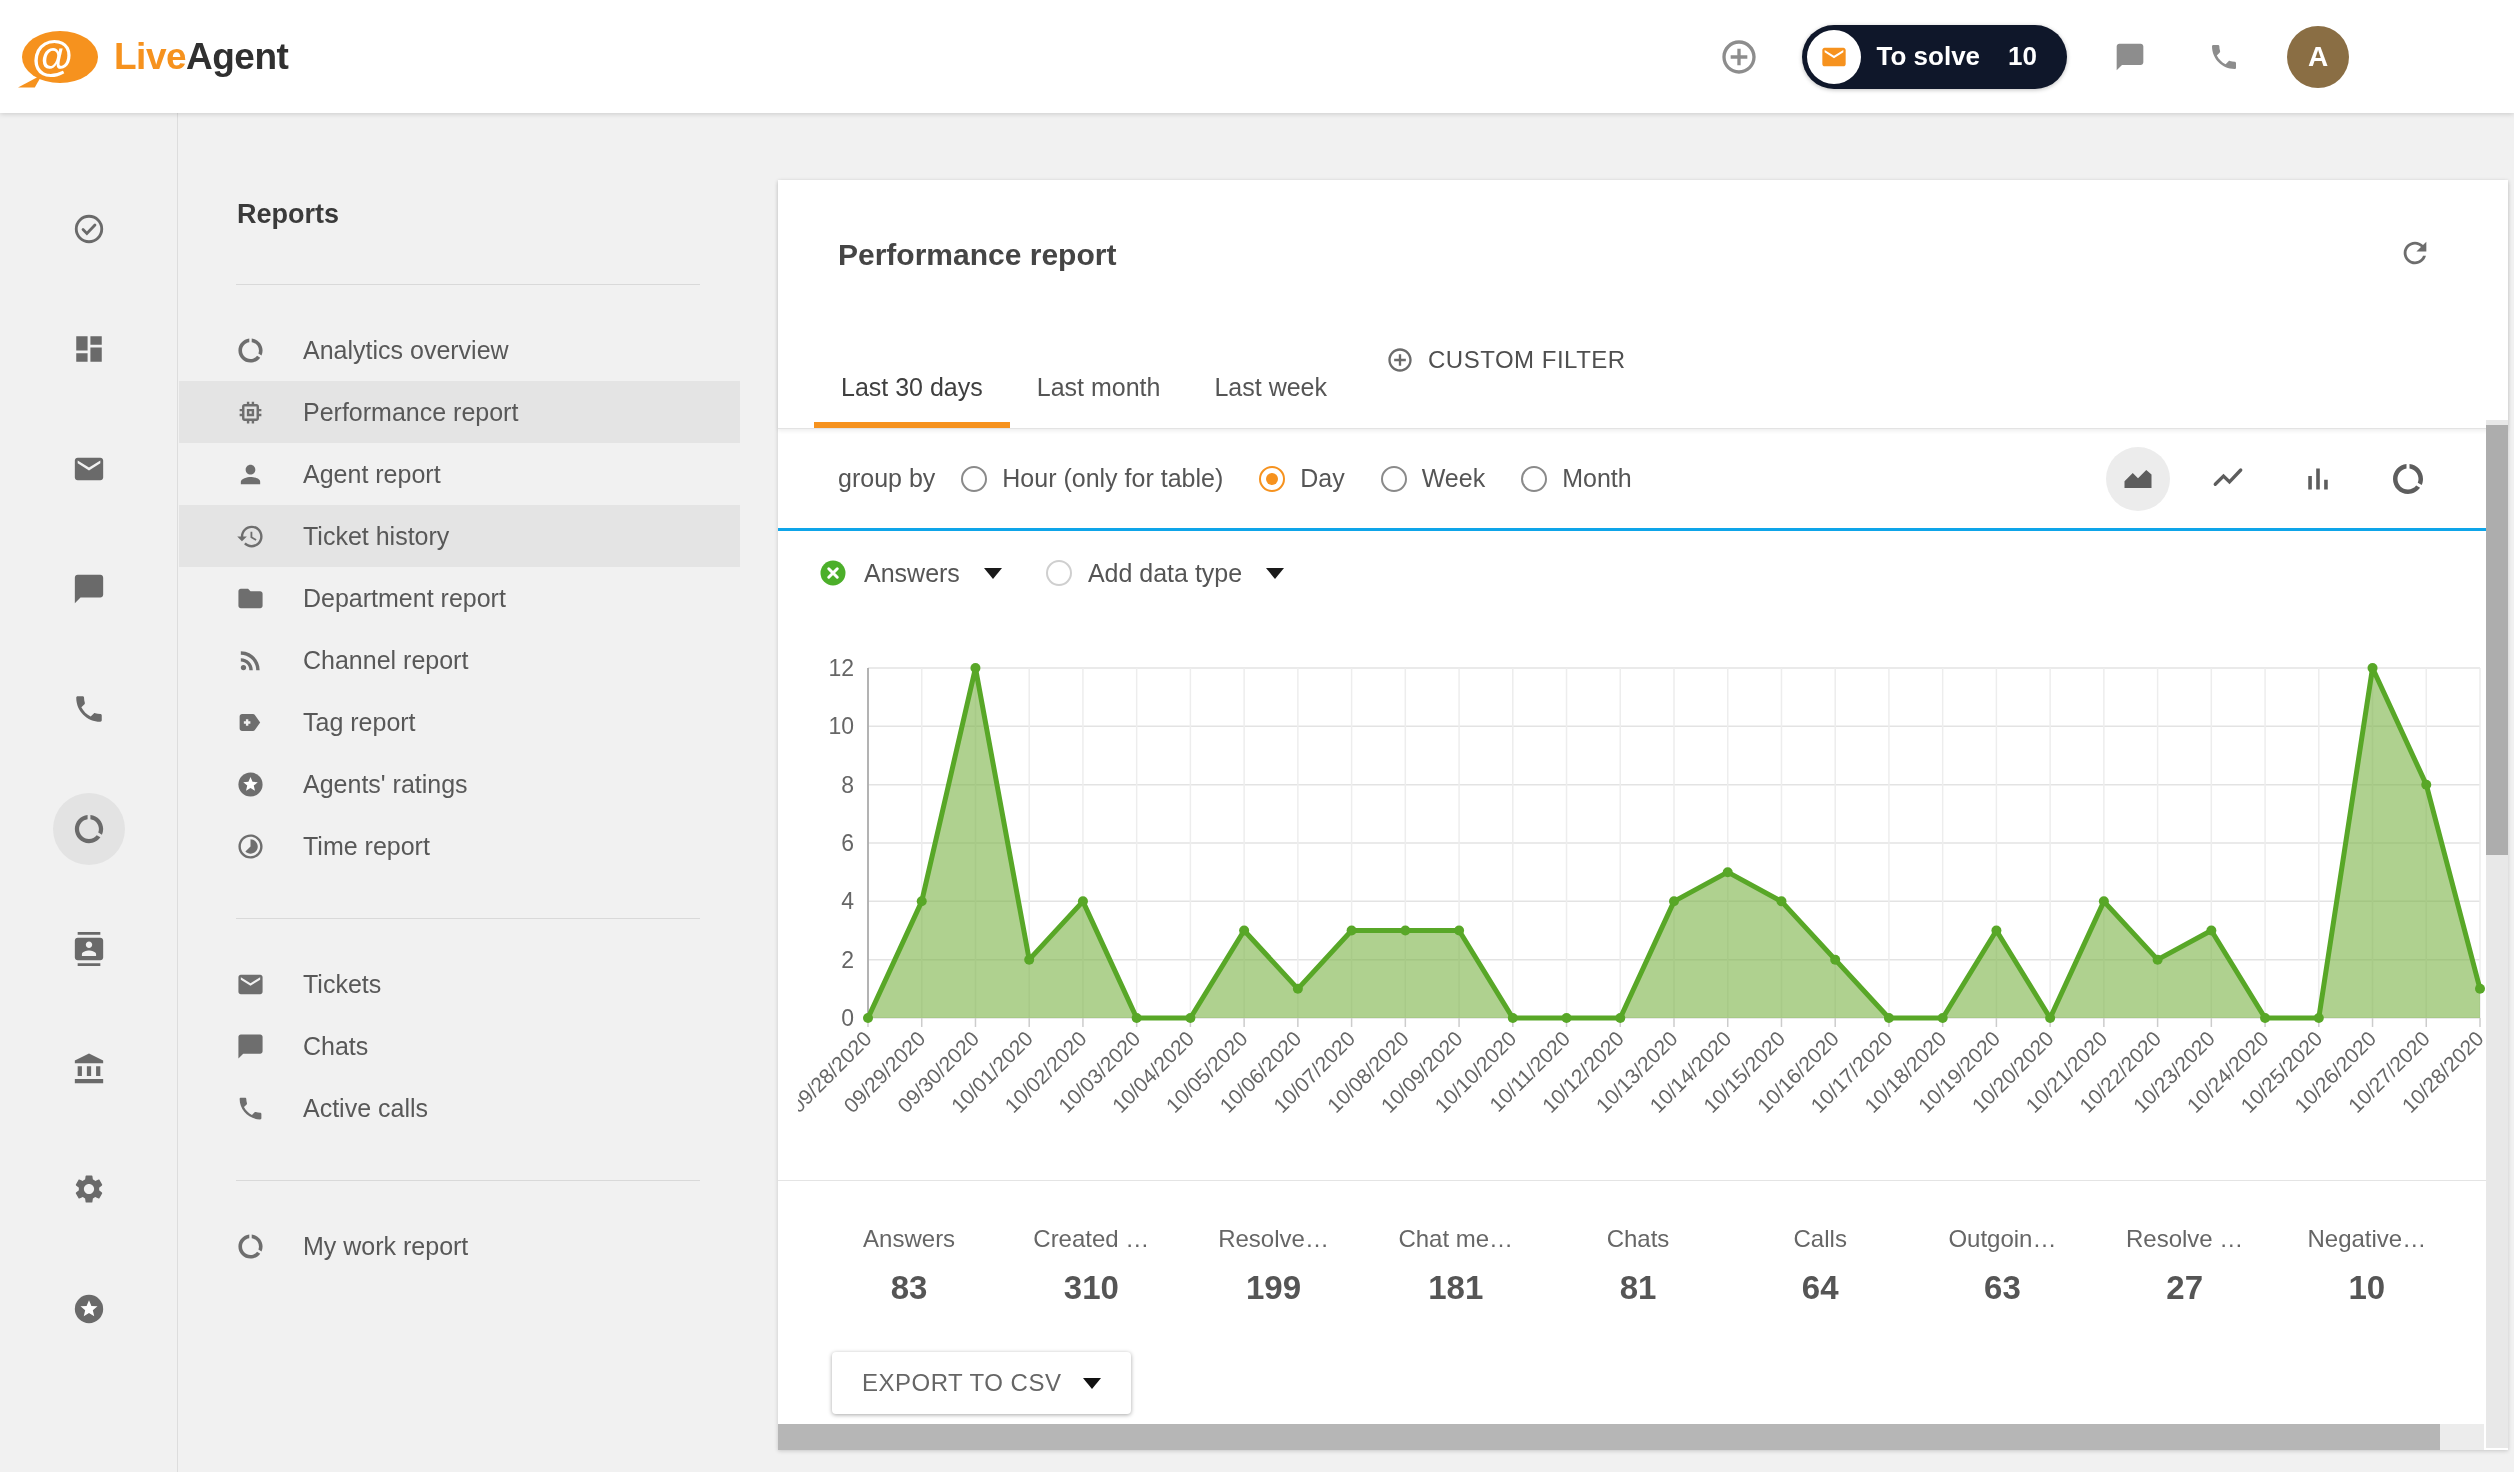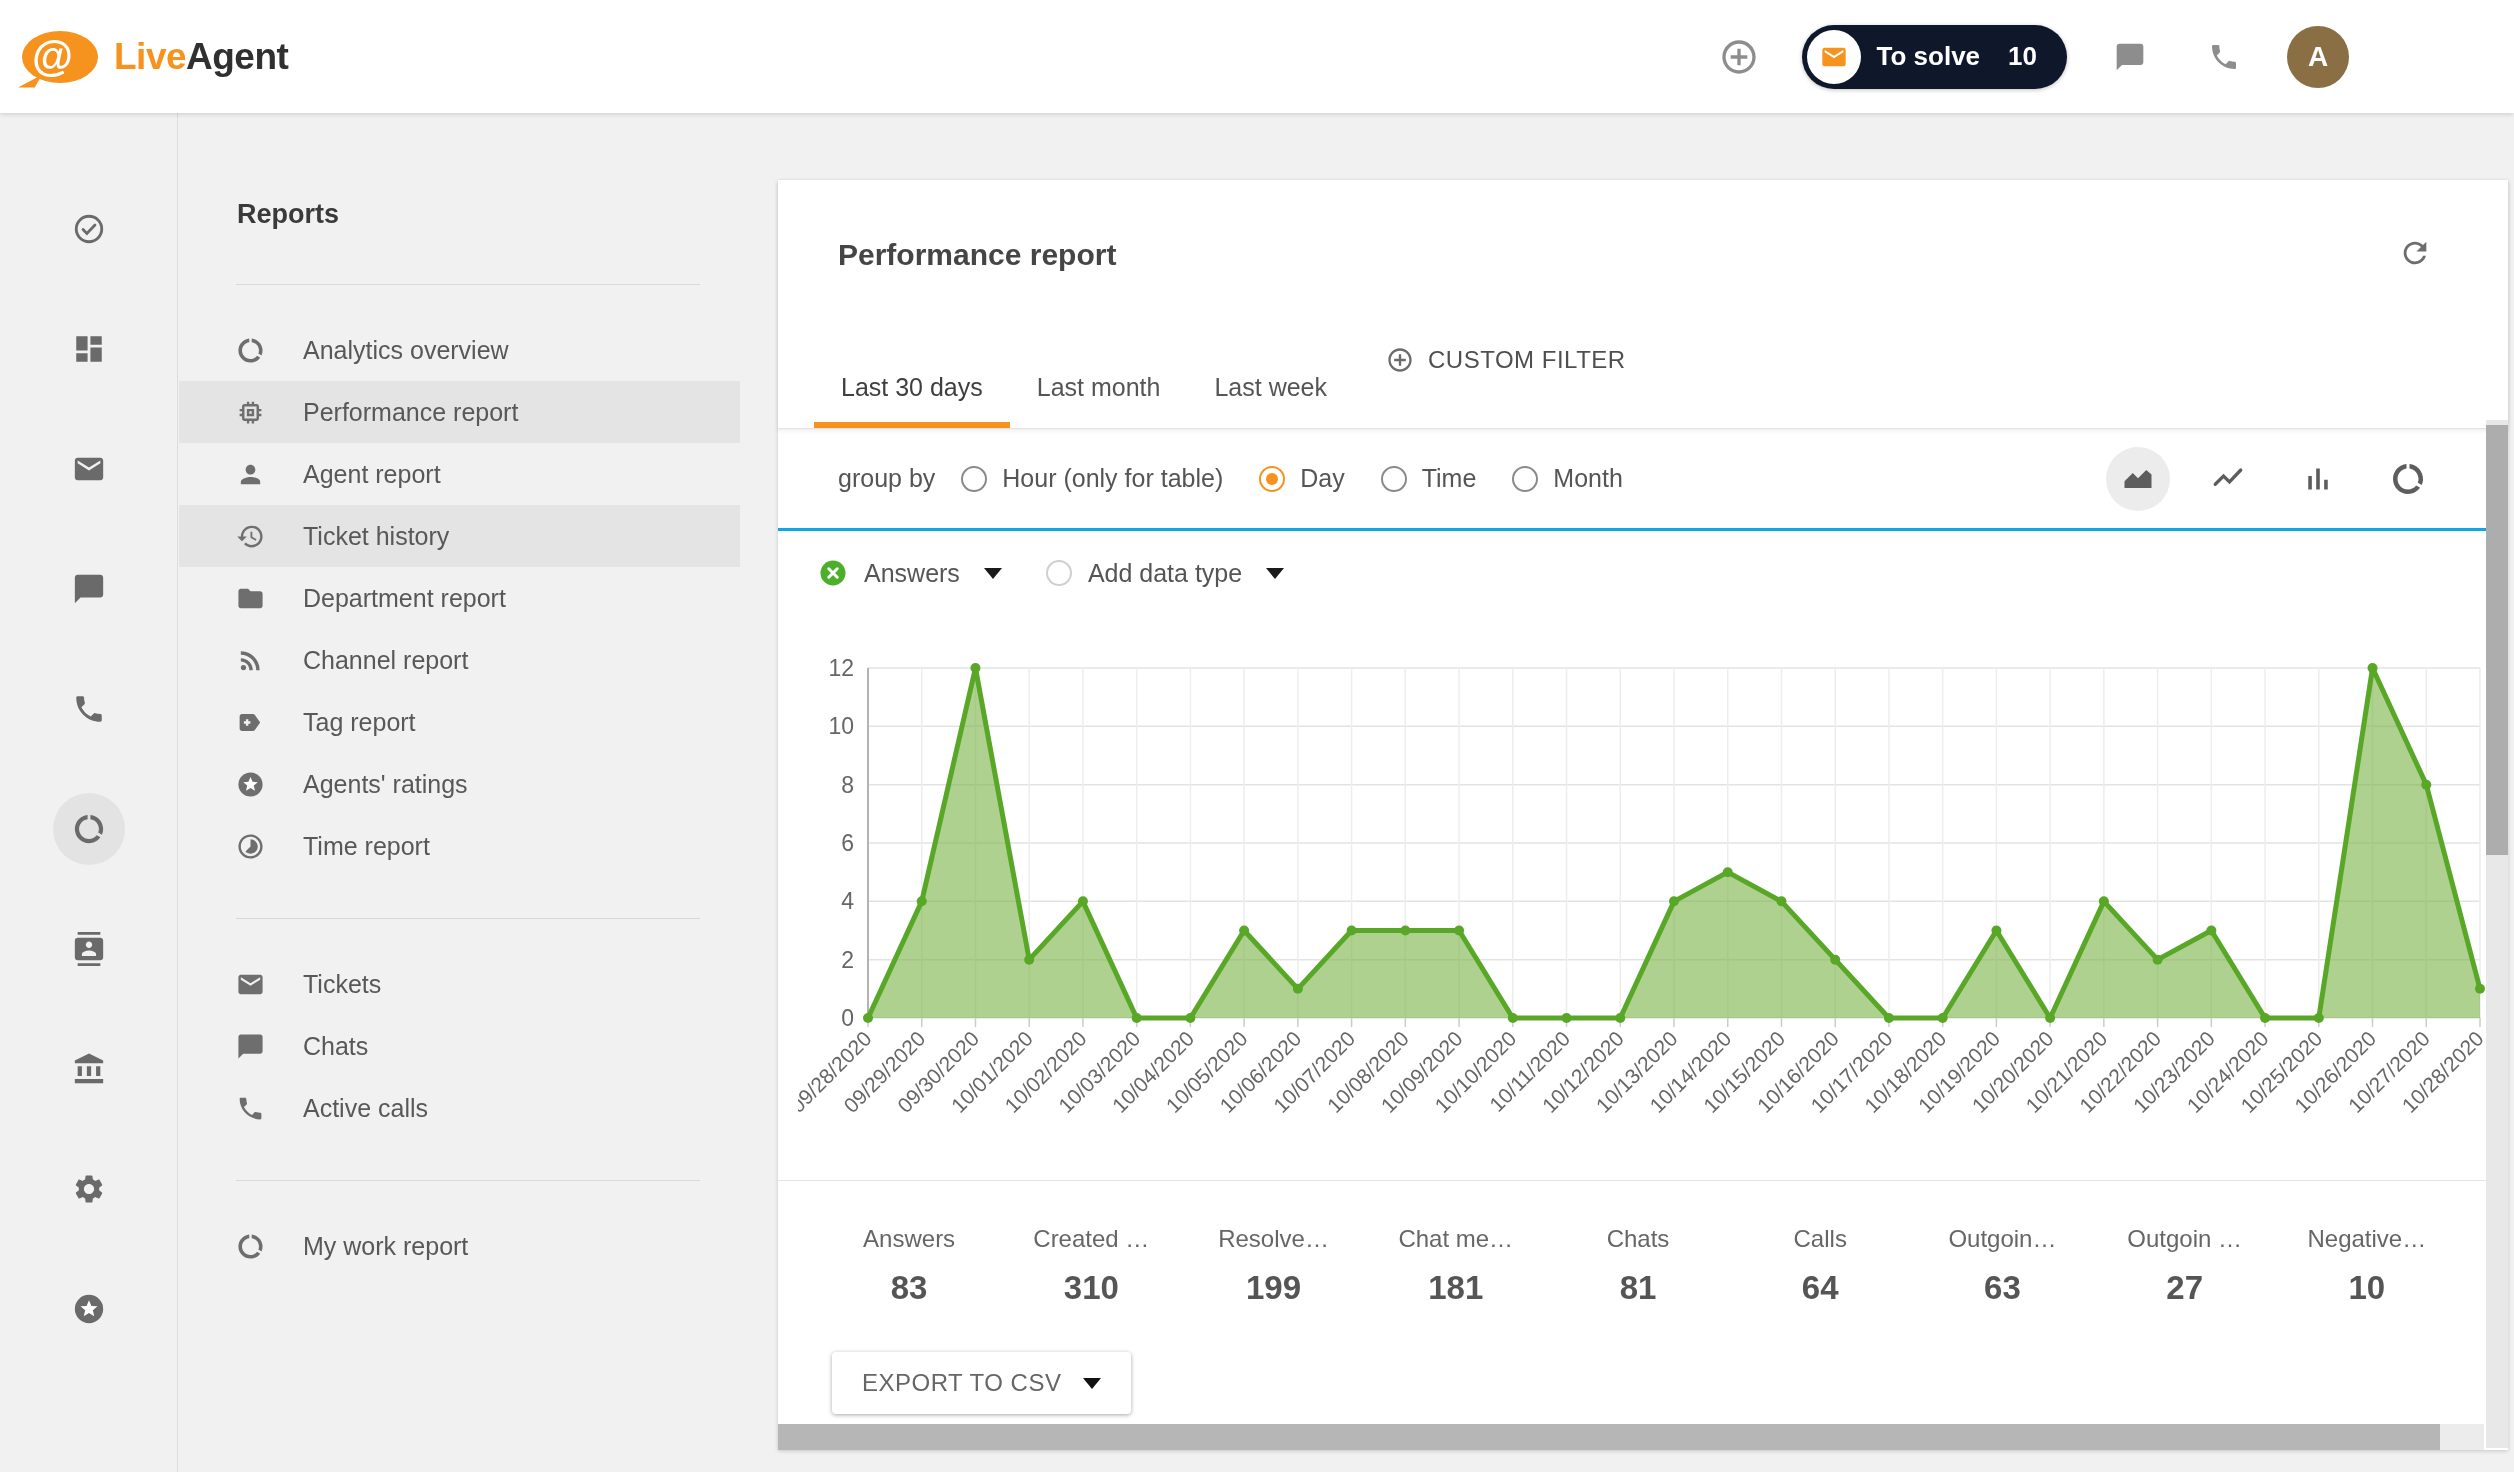--- a/index.html
+++ b/index.html
@@ -379,21 +379,21 @@
           <span class="radio-opt">
             <span class="radio"></span>
             <span>Hour (only for table)</span>
           </span>
           <span class="radio-opt">
             <span class="radio selected"></span>
             <span>Day</span>
           </span>
           <span class="radio-opt">
             <span class="radio"></span>
-            <span>Time</span>
+            <span>Week</span>
           </span>
           <span class="radio-opt">
             <span class="radio"></span>
             <span>Month</span>
           </span>
         </span>
       <div class="chart-toggles" id="chart-toggles">
           <div class="toggle active">
             <span class="ic">
               <svg viewBox="0 0 24 24" style="width:36px;height:36px">
@@ -612,21 +612,21 @@
         </div>
         <div class="stat">
           <div class="stat-label">Calls</div>
           <div class="stat-value">64</div>
         </div>
         <div class="stat">
           <div class="stat-label">Outgoin…</div>
           <div class="stat-value">63</div>
         </div>
         <div class="stat">
-          <div class="stat-label">Outgoin …</div>
+          <div class="stat-label">Resolve …</div>
           <div class="stat-value">27</div>
         </div>
         <div class="stat">
           <div class="stat-label">Negative…</div>
           <div class="stat-value">10</div>
         </div>
       </div>
 
     <div class="export-btn">
       <span>EXPORT TO CSV</span>

